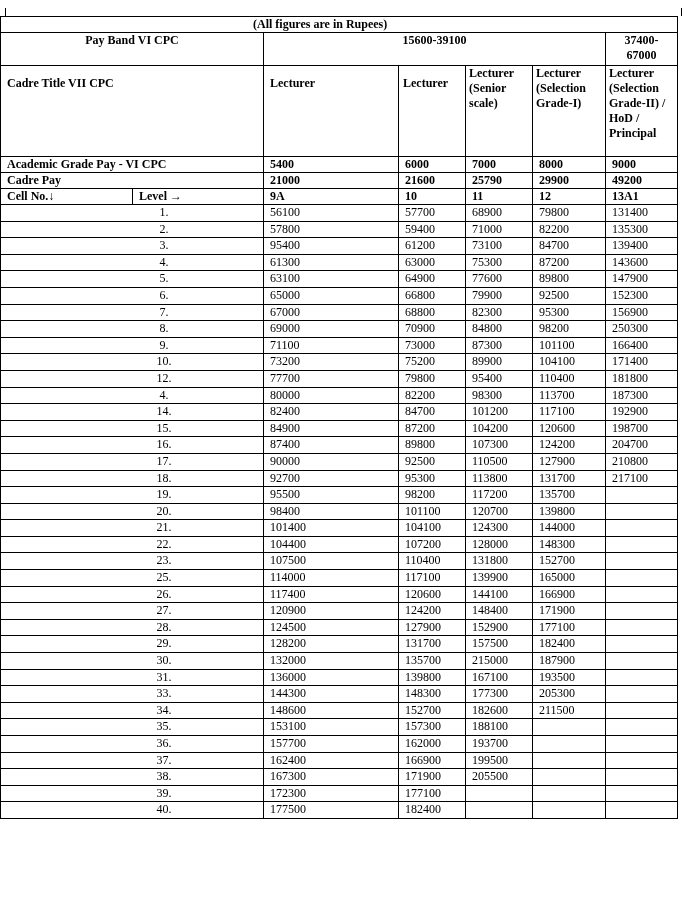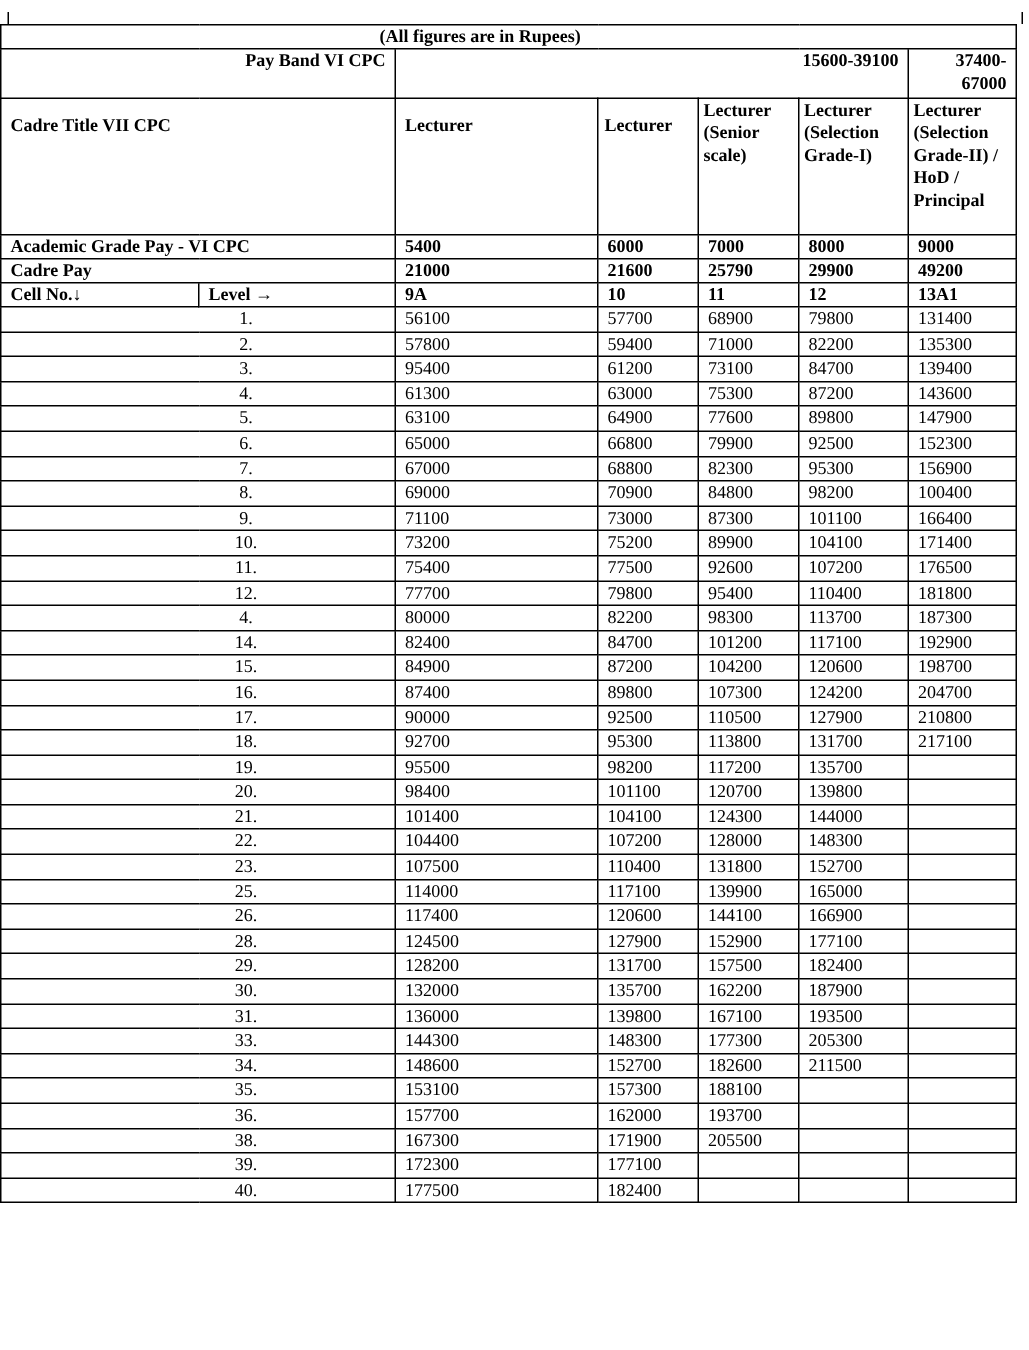--- a/index.html
+++ b/index.html
@@ -2,21 +2,21 @@
 <html><head>
 <meta charset="utf-8">
 <style>
   html, body { margin: 0; padding: 0; background: #ffffff; }
   body { width: 686px; height: 900px; position: relative; font-family: "Liberation Serif", "DejaVu Serif", serif; color: #000; }
   .top-rule { position: absolute; left: 5px; top: 8px; width: 0; height: 8px; border-left: 1px solid #000; }
   .top-rule.r { left: 681px; }
   table.pay { position: absolute; left: 0; top: 16px; width: 677px; border-collapse: collapse; table-layout: fixed; font-size: 12px; }
   table.pay td { border: 1px solid #000; padding: 0 6px; vertical-align: top; line-height: 15px; height: 15px; white-space: nowrap; overflow: hidden; }
   table.pay td.b { font-weight: bold; }
-  .c { text-align: right; }
+  .c { text-align: center; }
   .hdr td { vertical-align: middle; }
   .wrap { white-space: normal !important; }
   tr.rupees td { height: 15px; }
   tr.band td { height: 32px; }
   tr.cadre td { height: 80px; }
   tr.data td { height: 15.6px; line-height: 15.6px; }
   .cellno { text-align: center; padding-left: 70px !important; }
 </style>
 </head>
 <body>
@@ -131,47 +131,39 @@
         <td>82300</td>
         <td>95300</td>
         <td>156900</td>
       </tr>
       <tr class="data">
         <td colspan="2" class="cellno">8.</td>
         <td>69000</td>
         <td>70900</td>
         <td>84800</td>
         <td>98200</td>
-        <td>100400</td>
+        <td>250300</td>
       </tr>
       <tr class="data">
         <td colspan="2" class="cellno">9.</td>
         <td>71100</td>
         <td>73000</td>
         <td>87300</td>
         <td>101100</td>
         <td>166400</td>
       </tr>
       <tr class="data">
         <td colspan="2" class="cellno">10.</td>
         <td>73200</td>
         <td>75200</td>
         <td>89900</td>
         <td>104100</td>
         <td>171400</td>
       </tr>
       <tr class="data">
-        <td colspan="2" class="cellno">11.</td>
-        <td>75400</td>
-        <td>77500</td>
-        <td>92600</td>
-        <td>107200</td>
-        <td>176500</td>
-      </tr>
-      <tr class="data">
         <td colspan="2" class="cellno">12.</td>
         <td>77700</td>
         <td>79800</td>
         <td>95400</td>
         <td>110400</td>
         <td>181800</td>
       </tr>
       <tr class="data">
         <td colspan="2" class="cellno">4.</td>
         <td>80000</td>
@@ -270,40 +262,48 @@
       </tr>
       <tr class="data">
         <td colspan="2" class="cellno">26.</td>
         <td>117400</td>
         <td>120600</td>
         <td>144100</td>
         <td>166900</td>
         <td></td>
       </tr>
       <tr class="data">
+        <td colspan="2" class="cellno">27.</td>
+        <td>120900</td>
+        <td>124200</td>
+        <td>148400</td>
+        <td>171900</td>
+        <td></td>
+      </tr>
+      <tr class="data">
         <td colspan="2" class="cellno">28.</td>
         <td>124500</td>
         <td>127900</td>
         <td>152900</td>
         <td>177100</td>
         <td></td>
       </tr>
       <tr class="data">
         <td colspan="2" class="cellno">29.</td>
         <td>128200</td>
         <td>131700</td>
         <td>157500</td>
         <td>182400</td>
         <td></td>
       </tr>
       <tr class="data">
         <td colspan="2" class="cellno">30.</td>
         <td>132000</td>
         <td>135700</td>
-        <td>162200</td>
+        <td>215000</td>
         <td>187900</td>
         <td></td>
       </tr>
       <tr class="data">
         <td colspan="2" class="cellno">31.</td>
         <td>136000</td>
         <td>139800</td>
         <td>167100</td>
         <td>193500</td>
         <td></td>
@@ -334,20 +334,28 @@
       </tr>
       <tr class="data">
         <td colspan="2" class="cellno">36.</td>
         <td>157700</td>
         <td>162000</td>
         <td>193700</td>
         <td></td>
         <td></td>
       </tr>
       <tr class="data">
+        <td colspan="2" class="cellno">37.</td>
+        <td>162400</td>
+        <td>166900</td>
+        <td>199500</td>
+        <td></td>
+        <td></td>
+      </tr>
+      <tr class="data">
         <td colspan="2" class="cellno">38.</td>
         <td>167300</td>
         <td>171900</td>
         <td>205500</td>
         <td></td>
         <td></td>
       </tr>
       <tr class="data">
         <td colspan="2" class="cellno">39.</td>
         <td>172300</td>

